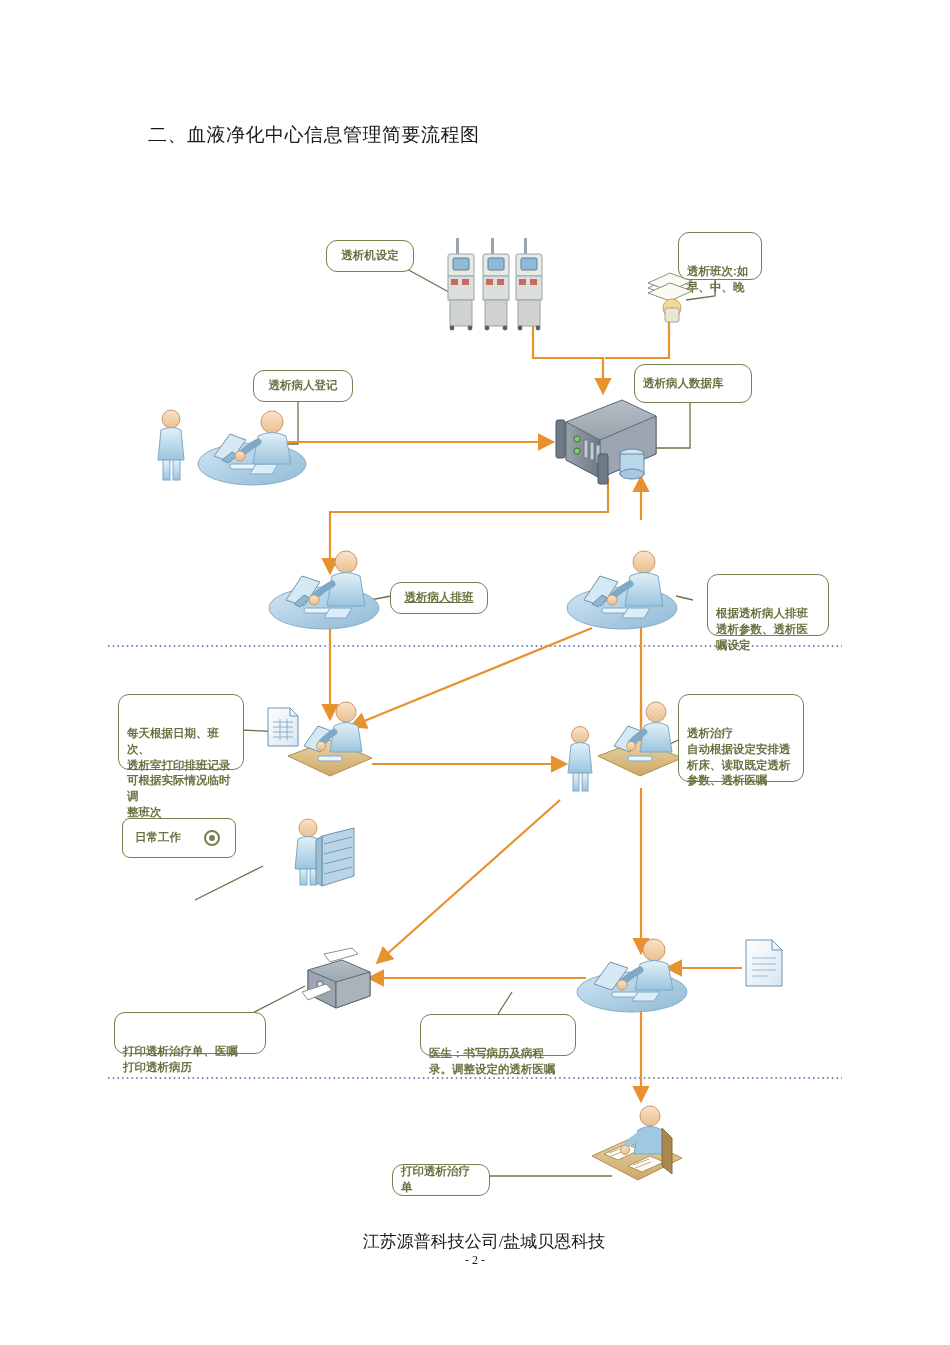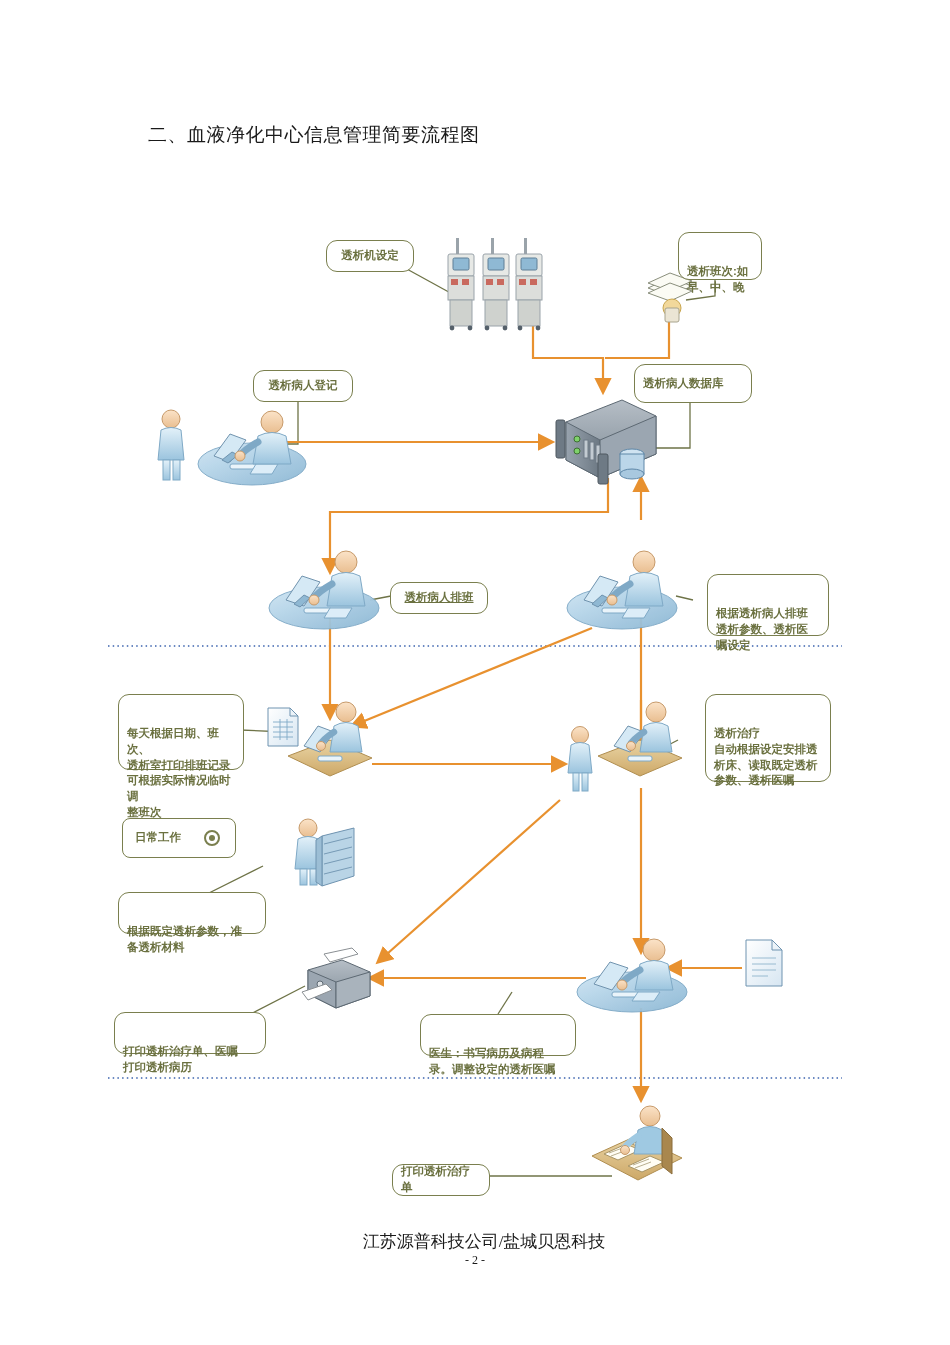--- a/index.html
+++ b/index.html
@@ -395,36 +395,32 @@
 嘱设定</span>
   </div>
 
   <div class="callout" style="left:118px;top:694px;width:126px;height:76px;">
     <span>每天根据日期、班次、
 透析室打印排班记录
 可根据实际情况临时调
 整班次</span>
   </div>
 
-  <div class="callout" style="left:678px;top:694px;width:126px;height:88px;margin-left:27px;">
+  <div class="callout" style="left:678px;top:694px;width:126px;height:88px;">
     <span>透析治疗
 自动根据设定安排透
 析床、读取既定透析
 参数、透析医嘱</span>
   </div>
 
   <div class="callout tag" style="left:122px;top:818px;width:114px;height:40px;padding-left:12px;">
     <span>日常工作</span>
     <span class="tag-ring"></span>
   </div>
 
-  <div class="callout" style="left:118px;top:892px;width:148px;height:42px;">
-    <span>根据既定透析参数，准
-备透析材料</span>
-  </div>
 
   <div class="callout" style="left:114px;top:1012px;width:152px;height:42px;">
     <span>打印透析治疗单、医嘱
 打印透析病历</span>
   </div>
 
   <div class="callout" style="left:420px;top:1014px;width:156px;height:42px;">
     <span>医生：书写病历及病程
 录。调整设定的透析医嘱</span>
   </div>

